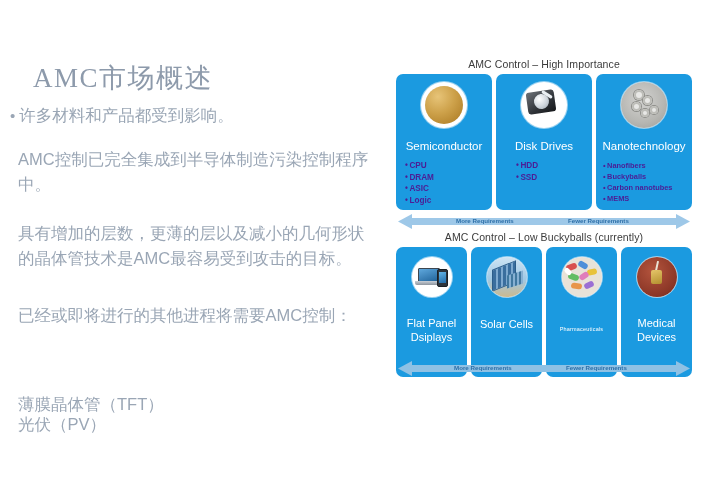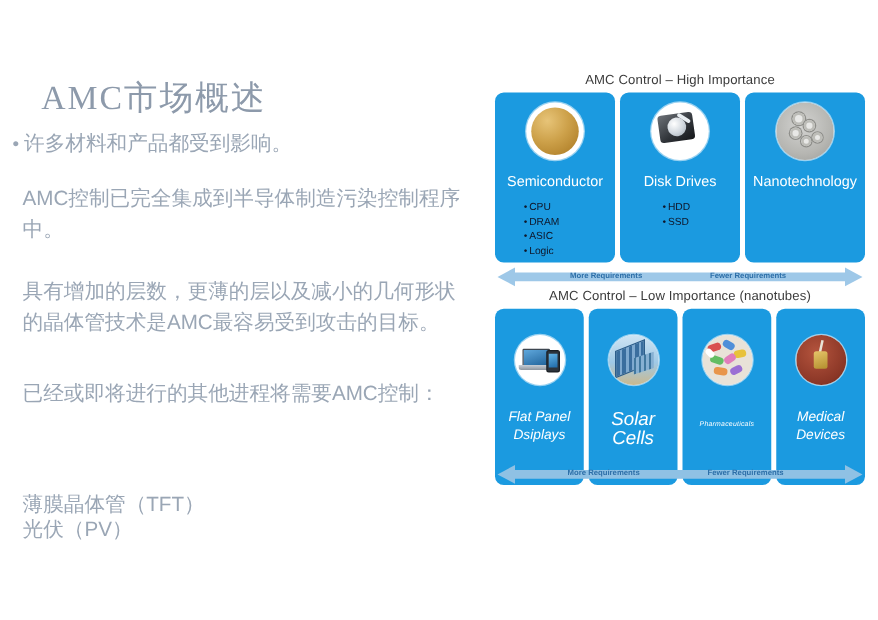--- a/index.html
+++ b/index.html
@@ -37,21 +37,21 @@
     font-family:"Liberation Sans",sans-serif;
     letter-spacing:.1px;white-space:nowrap;
   }
   .panels{display:flex;gap:4px;}
   .panel{
     background:#1b9ae0;border-radius:7px;
     display:flex;flex-direction:column;align-items:center;
     position:relative;overflow:hidden;
   }
   .panel.high{flex:1;height:128px;padding-top:8px;}
-  .panel.low{flex:1;height:120px;padding-top:21px;font-style:italic;}
+  .panel.low{flex:1;height:120px;padding-top:10px;}
 
   .thumb{
     border-radius:50%;background:#ffffff;
     position:relative;overflow:hidden;flex:none;
     box-shadow:0 0 0 1px rgba(255,255,255,.55);
   }
   .thumb.big{width:46px;height:46px;}
   .thumb.sm{width:40px;height:40px;}
 
   
@@ -99,21 +99,21 @@
 
   .p-title{
     color:#ffffff;font-size:11px;text-align:center;line-height:13px;
     font-family:"Liberation Sans",sans-serif;
   }
   .p-title.big{font-size:11.5px;}
   .p-title.tiny{font-size:5.5px;letter-spacing:.2px;}
   .p-title.stack{font-size:11px;line-height:13.5px;}
   .p-title.small{font-size:8.5px;line-height:11px;}
 
-  .blist{margin:14px;padding:0;list-style:none;color:#0f172a;align-self:stretch;}
+  .blist{margin:0;padding:0;list-style:none;color:#4c1d95;align-self:stretch;font-weight:bold;}
   .blist li{font-size:8.2px;line-height:11.5px;white-space:nowrap;}
   .blist.wide li{font-size:7.4px;line-height:11px;}
   .blist.pad{padding-left:9px;}
   .blist.pad2{padding-left:20px;}
   .blist.pad3{padding-left:7px;}
   .blist li:before{content:"\2022";margin-right:1.5px;}
 
   
   .arrowbar{position:relative;height:17px;}
   .arrowbar svg{position:absolute;left:0;top:0;}
@@ -188,54 +188,60 @@
       <div class="panel high">
         <div class="thumb big">
           <div class="nano-bg"></div>
           <div class="gear" style="left:13px;top:8px;width:10px;height:10px;"></div>
           <div class="gear" style="left:22px;top:14px;width:9px;height:9px;"></div>
           <div class="gear" style="left:11px;top:20px;width:9px;height:9px;"></div>
           <div class="gear" style="left:20px;top:27px;width:8px;height:8px;"></div>
           <div class="gear" style="left:29px;top:24px;width:8px;height:8px;"></div>
         </div>
         <div class="p-title big" style="margin-top:12px;">Nanotechnology</div>
+        <ul class="blist wide pad3" style="margin-top:7px;">
+          <li>Nanofibers</li>
+          <li>Buckyballs</li>
+          <li>Carbon nanotubes</li>
+          <li>MEMS</li>
+        </ul>
       </div>
     </div>
 
     <div class="arrowbar" style="margin-top:3px;">
       <svg width="296" height="17" viewBox="0 0 296 17">
         <polygon points="2,8.5 16,1 16,16" fill="#9ec8e8"></polygon>
         <polygon points="294,8.5 280,1 280,16" fill="#9ec8e8"></polygon>
         <rect x="15" y="5" width="266" height="7" fill="#9ec8e8"></rect>
       </svg>
       <span class="arrow-lbl more">More Requirements</span>
       <span class="arrow-lbl fewer">Fewer Requirements</span>
     </div>
 
-    <div class="sec-title" style="margin-top:1px;">AMC Control – Low Importance (nanotubes)</div>
+    <div class="sec-title" style="margin-top:1px;">AMC Control – Low Buckyballs (currently)</div>
 
     <div style="position:relative;margin-top:4px;">
       <div class="panels">
 
         <div class="panel low">
           <div class="thumb sm">
             <div class="lap-screen"></div>
               <div class="lap-base"></div>
               <div class="phone"></div>
           </div>
           <div class="p-title stack" style="margin-top:20px;">Flat Panel Dsiplays</div>
         </div>
 
         <div class="panel low">
           <div class="thumb sm">
             <div class="sky"></div>
             <div class="sol-panel" style="border:1px solid #2c5d8a;"></div>
             <div class="sol-panel2"></div>
           </div>
-          <div class="p-title stack" style="margin-top:20px;font-size:15px;line-height:15px;">Solar Cells</div>
+          <div class="p-title stack" style="margin-top:20px;font-size:11px;line-height:15px;">Solar Cells</div>
         </div>
 
         <div class="panel low">
           <div class="thumb sm">
             <div style="position:absolute;inset:0;background:#e8e2d8;"></div>
             <div class="pill" style="left:4px;top:7px;width:11px;height:6px;background:#d94f4f;transform:rotate(-20deg);"></div>
             <div class="pill" style="left:16px;top:5px;width:10px;height:6px;background:#4f8fd9;transform:rotate(30deg);"></div>
             <div class="pill" style="left:25px;top:12px;width:10px;height:6px;background:#e8c23a;transform:rotate(-12deg);"></div>
             <div class="pill" style="left:6px;top:17px;width:11px;height:6px;background:#63bd63;transform:rotate(18deg);"></div>
             <div class="pill" style="left:17px;top:16px;width:10px;height:6px;background:#e07dbb;transform:rotate(-35deg);"></div>

